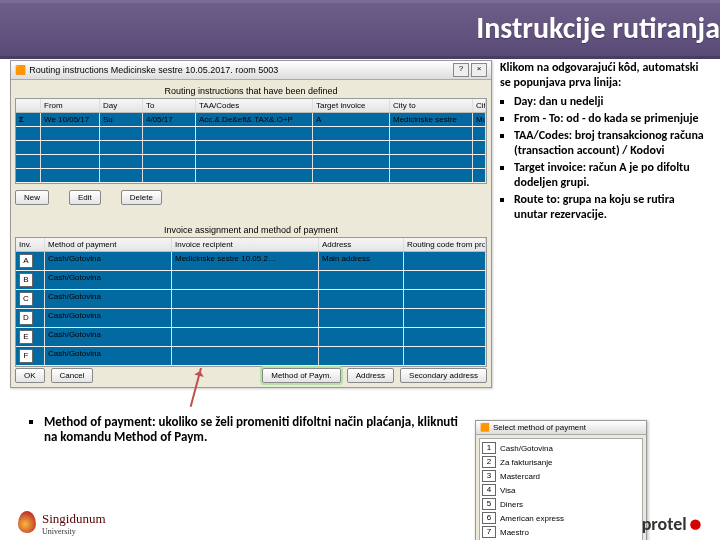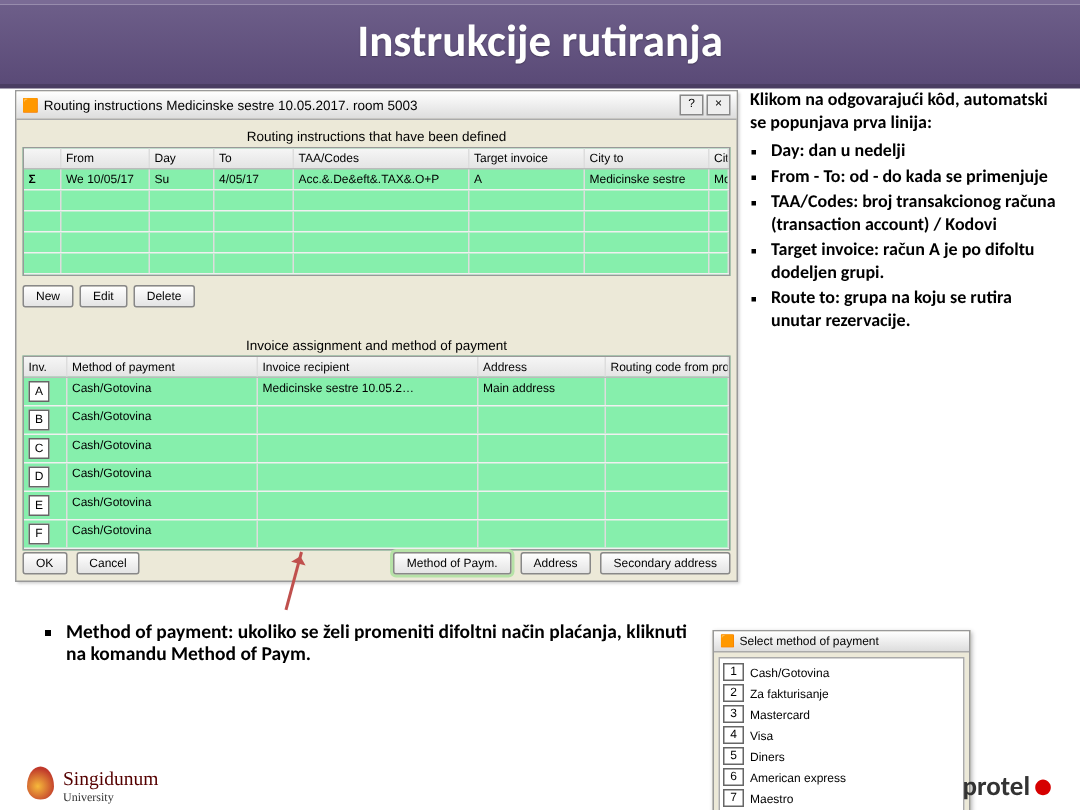--- a/index.html
+++ b/index.html
@@ -1,30 +1,30 @@
 <!DOCTYPE html>
 <html><head>
 <meta charset="utf-8">
 <style>
   body { margin:0; font-family:"Segoe UI",Calibri,sans-serif; background:#fff; width:720px; height:540px; position:relative; overflow:hidden; }
-  .header { background:linear-gradient(#6d5e89,#5a4a77); border-top:3px solid #7a6b95; border-bottom:3px solid #4a3d62; color:#fff; font-size:30px; font-weight:bold; text-align:center; padding:6px 0 10px; text-shadow:0 1px 1px rgba(0,0,0,.3); }
+  .header { background:linear-gradient(#6d5e89,#5a4a77); border-top:3px solid #7a6b95; border-bottom:3px solid #4a3d62; color:#fff; font-size:30px; font-weight:bold; text-align:right; padding:6px 0 10px; text-shadow:0 1px 1px rgba(0,0,0,.3); }
   .window { position:absolute; left:10px; top:60px; width:480px; border:1px solid #999; background:#ece9d8; font-size:9px; font-family:Tahoma,sans-serif; box-shadow:1px 1px 2px rgba(0,0,0,.2); }
   .titlebar { background:linear-gradient(#fff,#ddd); display:flex; justify-content:space-between; align-items:center; padding:2px 4px; border-bottom:1px solid #aaa; }
   .titlebar .title { display:flex; align-items:center; gap:3px; }
   .titlebar .ctrls { display:flex; gap:2px; }
   .titlebar .ctrls span { width:14px; height:12px; border:1px solid #888; background:#eee; text-align:center; line-height:10px; font-size:8px; }
   .winbody { padding:4px; }
   .label1 { font-size:9px; margin:2px 0 2px;text-align:center; }
-  .grid { border:1px solid #999; background:#86efac; }
+  .grid { border:1px solid #999; background:#0369a1; }
   .grid-hdr { display:flex; background:linear-gradient(#f6f6f6,#e4e4e4); border-bottom:1px solid #bbb; }
   .grid-hdr div, .grid-row div { padding:2px 3px; border-right:1px solid #ddd; font-size:8px; overflow:hidden; white-space:nowrap; }
   .grid-row { display:flex; border-bottom:1px solid #f0f0f0; }
   .c0{width:18px} .c1{width:52px} .c2{width:36px} .c3{width:46px} .c4{width:110px} .c5{width:70px} .c6{width:76px} .c7{flex:1}
   .sigma{font-weight:bold}
-  .btnrow { display:flex; gap:4px; margin-top:6px; }
+  .btnrow { display:flex; gap:20px; margin-top:6px; }
   .btn { border:1px solid #888; background:linear-gradient(#fff,#e4e4e4); padding:2px 8px; font-size:8px; cursor:pointer; border-radius:2px; }
   .btn.green{box-shadow:0 0 0 2px #b6e2a7}
   .grid2 .d0{width:22px}.grid2 .d1{width:120px}.grid2 .d2{width:140px}.grid2 .d3{width:78px}.grid2 .d4{flex:1}
   .letterbox{display:inline-block;width:12px;height:12px;border:1px solid #666;background:#fff;text-align:center;line-height:12px;font-size:8px;margin-right:2px}
   .bottom-btns{display:flex;gap:6px;margin-top:1px}
   .right-text { position:absolute; left:500px; top:60px; width:205px; font-size:12px; line-height:1.25; }
   .right-text .lead{font-weight:bold; margin-bottom:4px}
   .right-text ul{margin:0;padding-left:14px;list-style:square}
   .note { position:absolute; left:28px; top:414px; width:430px; font-size:13px; }
   .note ul{margin:0;padding-left:16px;list-style:square}

